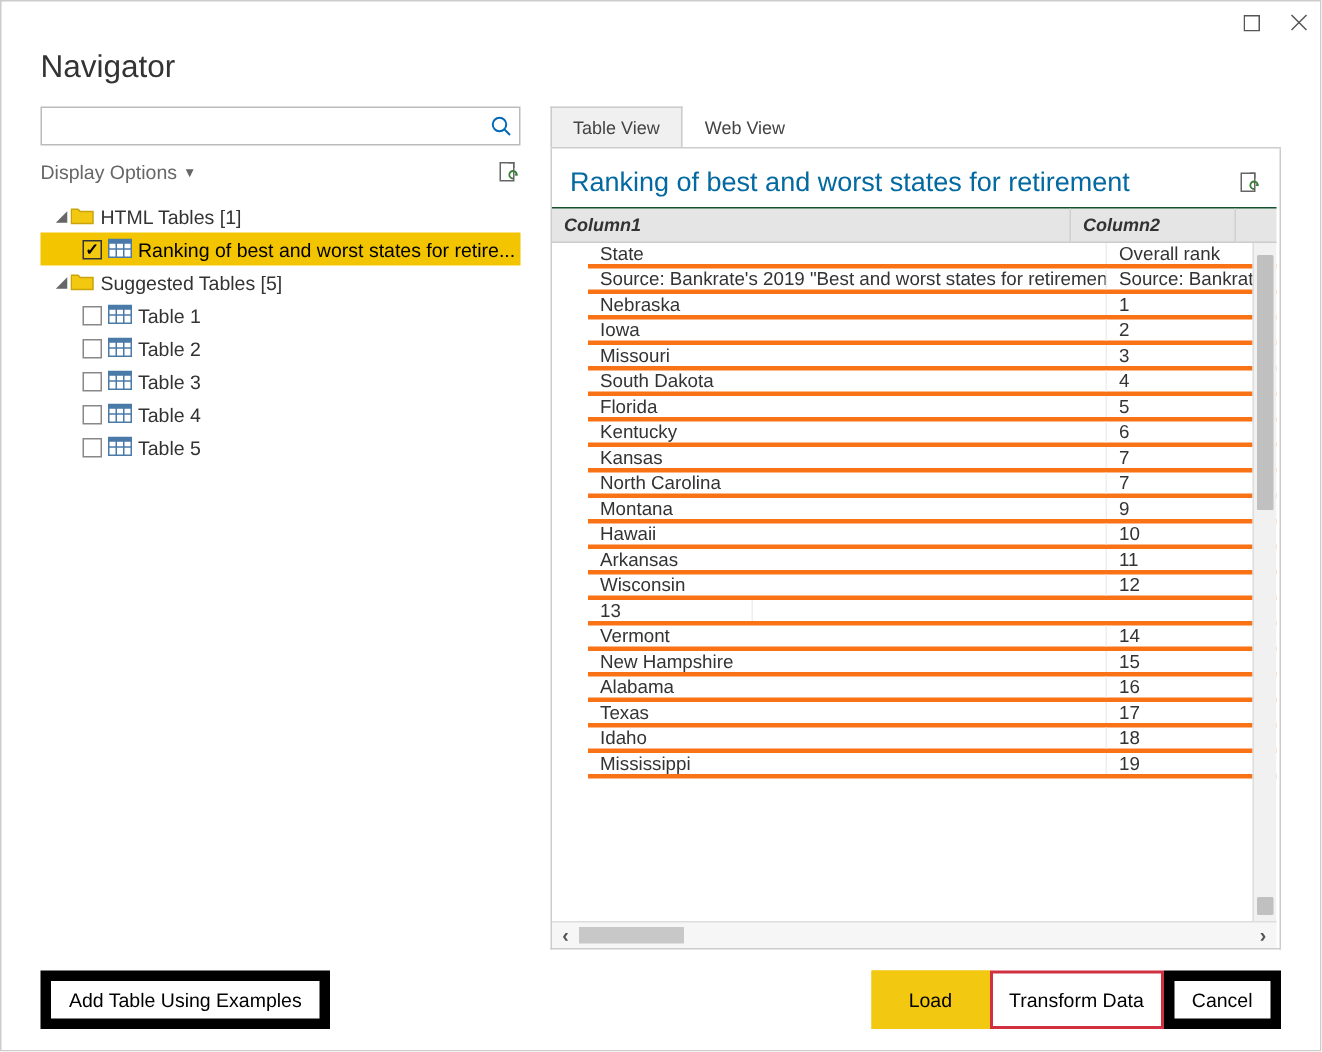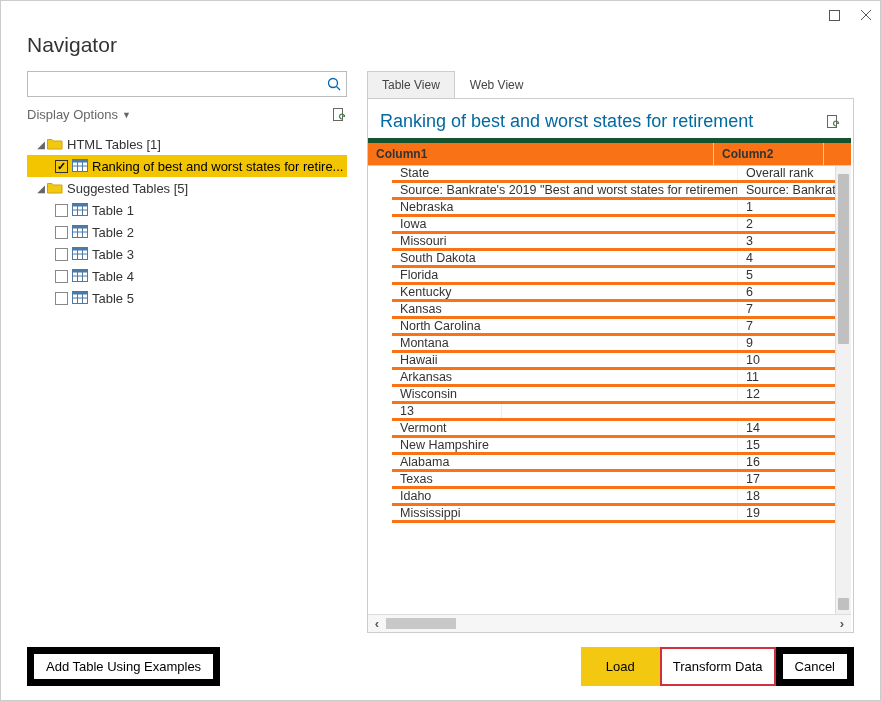--- a/index.html
+++ b/index.html
@@ -29,21 +29,21 @@
   .tbl-ic { width:16px; height:14px; margin-right:4px; }
   .tree-label { overflow:hidden; text-overflow:ellipsis; }
   .right { flex: 1; display: flex; flex-direction: column; min-width: 0; }
   .tabs { display: flex; border-bottom: 1px solid #ccc; }
   .tab { padding: 6px 14px; font-size: 12px; color: #444; cursor: pointer; border:1px solid transparent; border-bottom:none; }
   .tab.active { background:#f0f0f0; border-color:#ccc; }
   .preview { border:1px solid #ccc; border-top:none; flex:1; display:flex; flex-direction:column; min-height:0; padding-top:4px;}
   .pv-head { display:flex; align-items:center; justify-content:space-between; padding: 8px 12px 6px 12px; }
   .pv-title { font-size: 18px; font-weight: 300; color:#0369a1; }
   .grid-wrap { flex:1; display:flex; flex-direction:column; min-height:0; padding: 0 2px 0 0; }
-  .grid-hdr { display:flex; background:#f97316; border-top:5px solid #14532d; border-bottom:1px solid #ccc; font-size:12px; }
+  .grid-hdr { display:flex; background:#e5e5e5; border-top:1px solid #14532d; border-bottom:1px solid #ccc; font-size:12px;font-style:italic; }
   .grid-hdr .cell { padding:4px 8px; font-weight:600; border-right:1px solid #d0d0d0; overflow:hidden; text-overflow:ellipsis; white-space:nowrap; }
   .grid-body { flex:1; overflow:hidden; position:relative; }
   .grid-rows { position:absolute; inset:0; overflow:hidden; }
   .row { display:flex; border-bottom:3px solid #f97316; font-size:12.5px; height:17px; align-items:center;margin-left:24px; }
   .row .cell { padding: 0 8px; overflow:hidden; text-overflow:ellipsis; white-space:nowrap; border-right:1px solid #eee; height:100%; display:flex; align-items:center; }
   .c1 { width: 346px; }
   .c2 { width: 110px; }
   .vscroll { position:absolute; right:0; top:0; bottom:0; width:16px; background:#f1f1f1; border-left:1px solid #ddd; }
   .vthumb { position:absolute; left:2px; right:2px; background:#c0c0c0; border-radius:1px; }
   .hscroll { height:18px; display:flex; align-items:center; background:#f6f6f6; border-top:1px solid #ddd; position:relative; }

